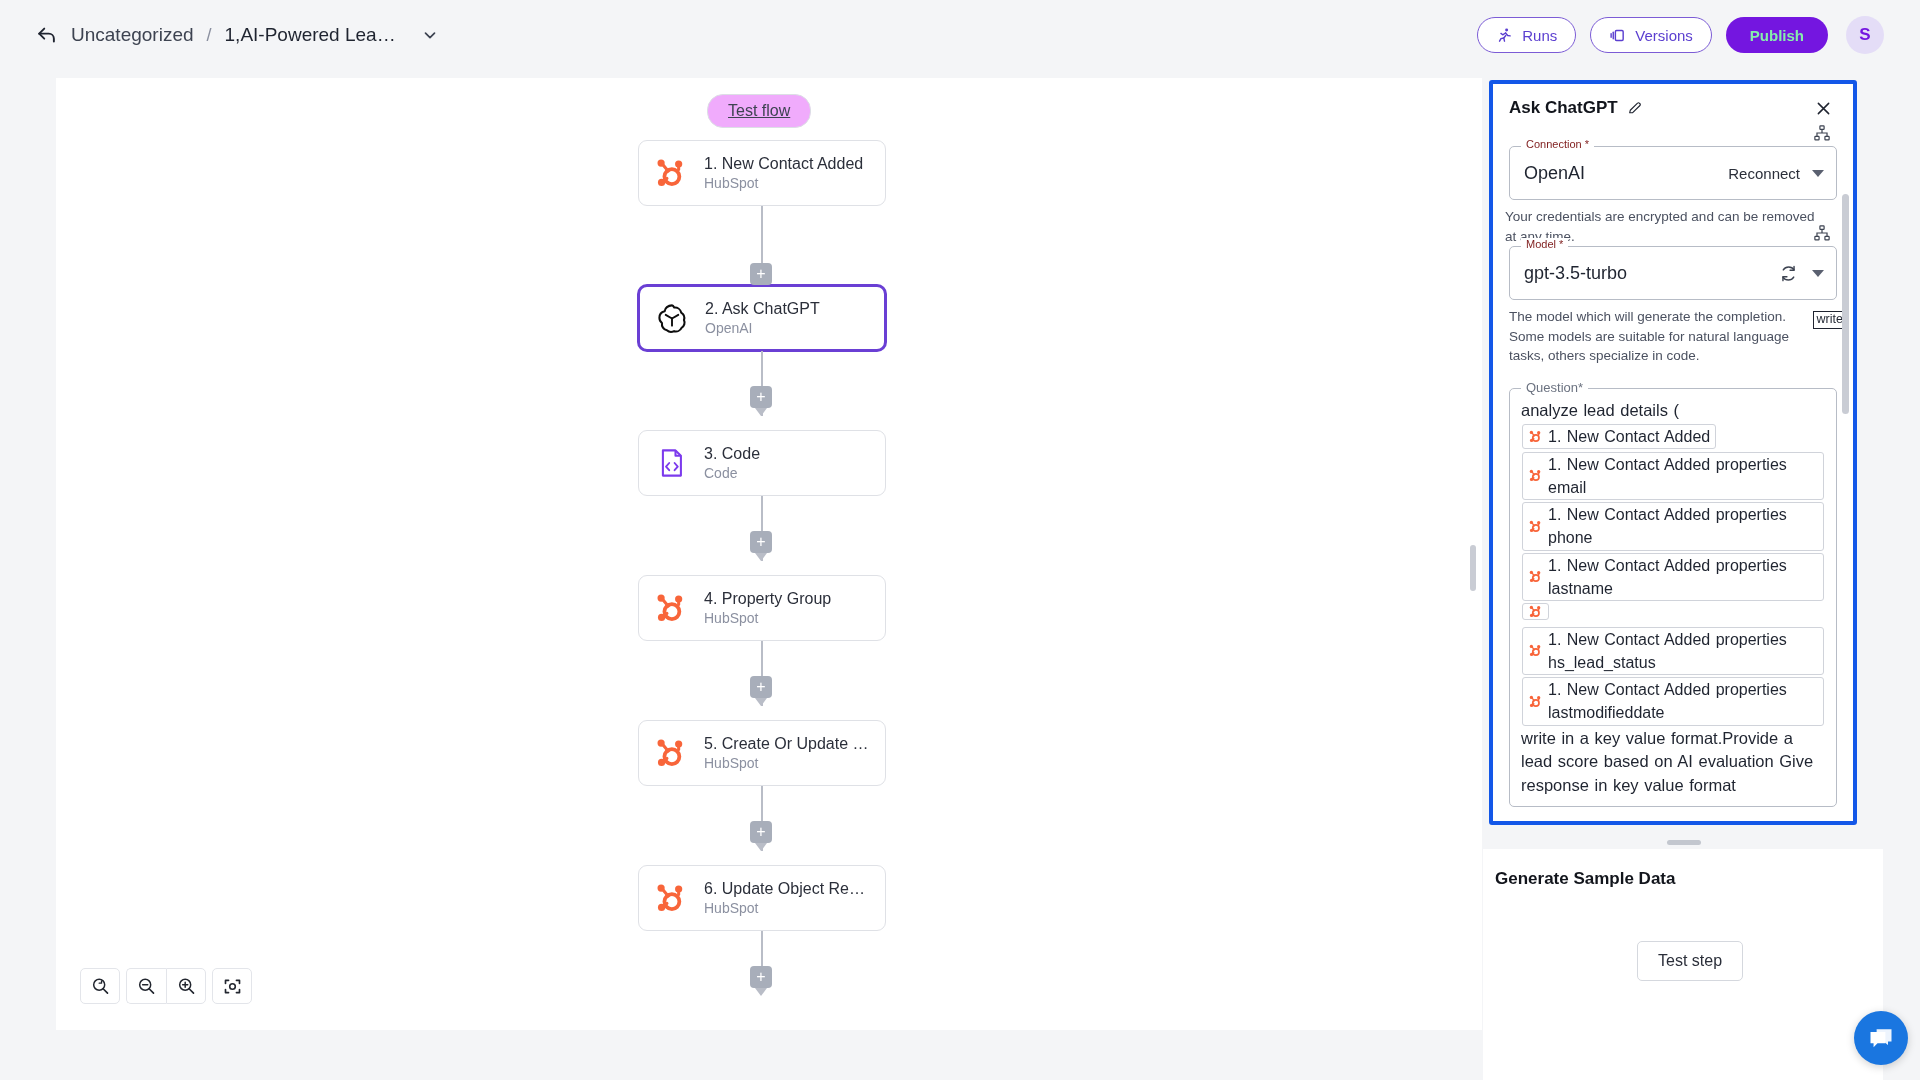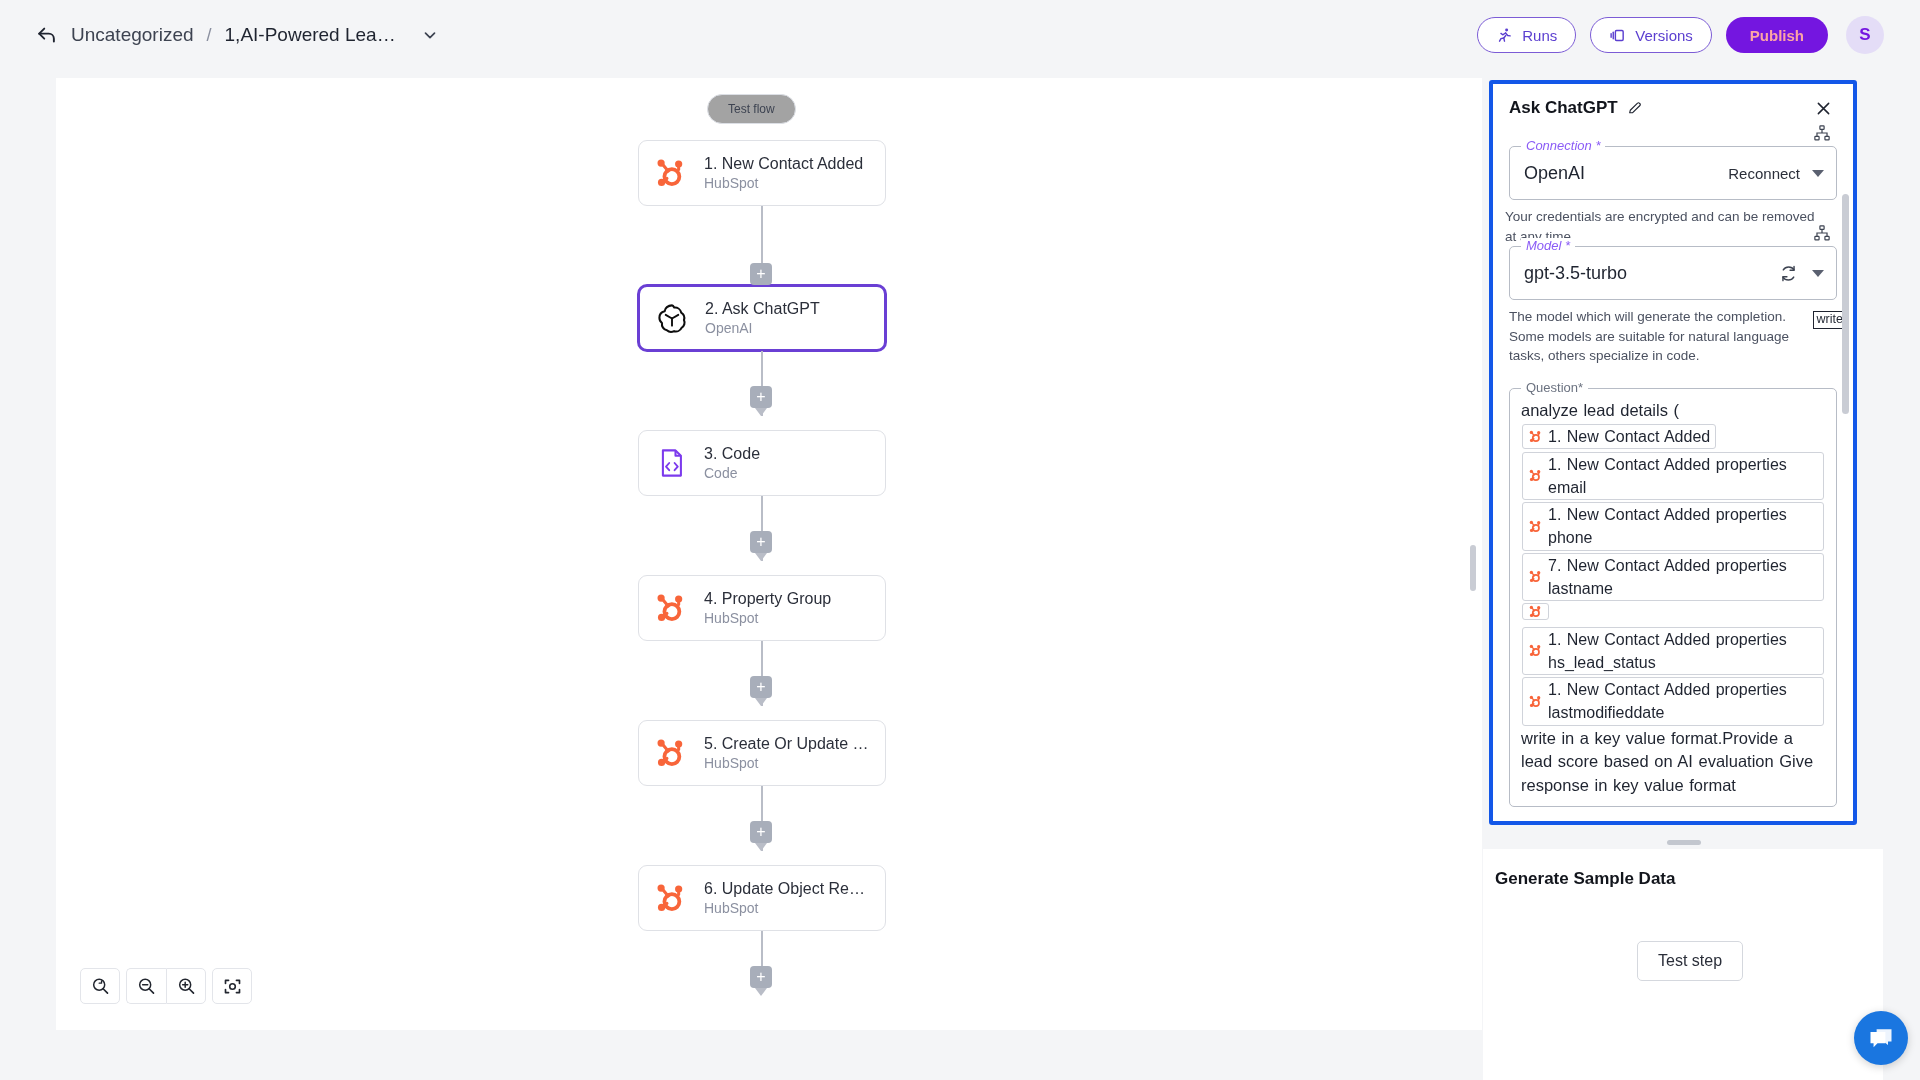--- a/index.html
+++ b/index.html
@@ -26,21 +26,21 @@
 
   .topbar-right { display: flex; align-items: center; gap: 14px; }
   .btn-outline {
     height: 36px; border: 1.4px solid #7c5cd6; border-radius: 18px;
     background: #ffffff; color: #5b3fd0;
     font-size: 15px; display: flex; align-items: center; gap: 9px;
     padding: 0 18px; cursor: pointer;
   }
   .btn-publish {
     height: 36px; border: none; border-radius: 18px;
-    background: #7416e0; color: #fca5a5; font-size: 15px; font-weight: bold;
+    background: #7416e0; color: #86efac; font-size: 15px; font-weight: bold;
     padding: 0 24px; cursor: pointer;
   }
   .avatar {
     width: 38px; height: 38px; border-radius: 50%;
     background: #e4ddf7; color: #7416e0;
     font-size: 17px; font-weight: bold;
     display: flex; align-items: center; justify-content: center;
     cursor: pointer; margin-left: 4px;
   }
 
@@ -54,23 +54,24 @@
   .canvas-scrollbar {
     position: absolute; left: 1470px; top: 545px;
     width: 6px; height: 46px; border-radius: 3px; background: #c9ccd4;
   }
 
   .flow { position: absolute; left: 0; top: 0; width: 1426px; }
 
   .test-flow-pill {
     position: absolute; left: 651px; top: 16px;
     padding: 7px 20px; border-radius: 16px;
-    background: #a3a3a3; border: 1px solid #dcdfe5;
-    font-size: 12px; color: #3d4351; cursor: pointer;
+    background: #f0abfc; border: 1px solid #dcdfe5;
+    font-size: 16px; color: #3d4351; cursor: pointer;
     white-space: nowrap;
+    text-decoration: underline;
   }
 
   .node {
     position: absolute; left: 582px;
     width: 248px; height: 66px;
     background: #ffffff; border: 1px solid #dfe1e6; border-radius: 9px;
     display: flex; align-items: center; padding: 0 14px; gap: 15px;
     cursor: pointer;
   }
   .node.selected { border: 2px solid #6a3fd4; box-shadow: 0 0 0 1px #6a3fd4; }
@@ -132,21 +133,21 @@
     position: absolute; right: 22px; top: -22px;
     width: 18px; height: 18px; cursor: pointer;
   }
   .field {
     position: relative; border: 1px solid #b7bcc6; border-radius: 5px;
     height: 54px; display: flex; align-items: center;
     padding: 0 12px 0 14px;
   }
   .field-legend {
     position: absolute; top: -9px; left: 11px; padding: 0 5px;
-    background: #ffffff; font-size: 13px; color: #8b5cf6; font-style: italic;
+    background: #ffffff; font-size: 11px; color: #7f1d1d;
   }
   .field-value { font-size: 18px; color: #1f2430; flex: 1; }
   .field-action { font-size: 15px; color: #2b2f3a; cursor: pointer; margin-right: 12px; }
   .caret {
     width: 0; height: 0; border-left: 6px solid transparent;
     border-right: 6px solid transparent; border-top: 7px solid #5a6070;
     cursor: pointer;
   }
   .refresh-icon { width: 19px; height: 19px; margin-right: 14px; cursor: pointer; }
 
@@ -504,21 +505,21 @@
               </span> <span class="token">
                 <svg class="token-icon" viewBox="0 0 40 40">
                   <circle cx="9" cy="9" r="4.4" fill="#f8653a"></circle>
                   <circle cx="28.5" cy="10" r="4.4" fill="#f8653a"></circle>
                   <circle cx="9.5" cy="30.5" r="4.4" fill="#f8653a"></circle>
                   <circle cx="21" cy="24" r="8.3" fill="none" stroke="#f8653a" stroke-width="4.6"></circle>
                   <path d="M28.5 10 V16" stroke="#f8653a" stroke-width="3.6" stroke-linecap="round"></path>
                   <path d="M11.5 11.5 L17 18" stroke="#f8653a" stroke-width="3.6" stroke-linecap="round"></path>
                   <path d="M12 28.5 L15.5 26" stroke="#f8653a" stroke-width="3.6" stroke-linecap="round"></path>
                 </svg>
-                <span>7. New Contact Added properties lastname</span>
+                <span>1. New Contact Added properties lastname</span>
               </span> <span class="token">
                 <svg class="token-icon" viewBox="0 0 40 40">
                   <circle cx="9" cy="9" r="4.4" fill="#f8653a"></circle>
                   <circle cx="28.5" cy="10" r="4.4" fill="#f8653a"></circle>
                   <circle cx="9.5" cy="30.5" r="4.4" fill="#f8653a"></circle>
                   <circle cx="21" cy="24" r="8.3" fill="none" stroke="#f8653a" stroke-width="4.6"></circle>
                   <path d="M28.5 10 V16" stroke="#f8653a" stroke-width="3.6" stroke-linecap="round"></path>
                   <path d="M11.5 11.5 L17 18" stroke="#f8653a" stroke-width="3.6" stroke-linecap="round"></path>
                   <path d="M12 28.5 L15.5 26" stroke="#f8653a" stroke-width="3.6" stroke-linecap="round"></path>
                 </svg>

